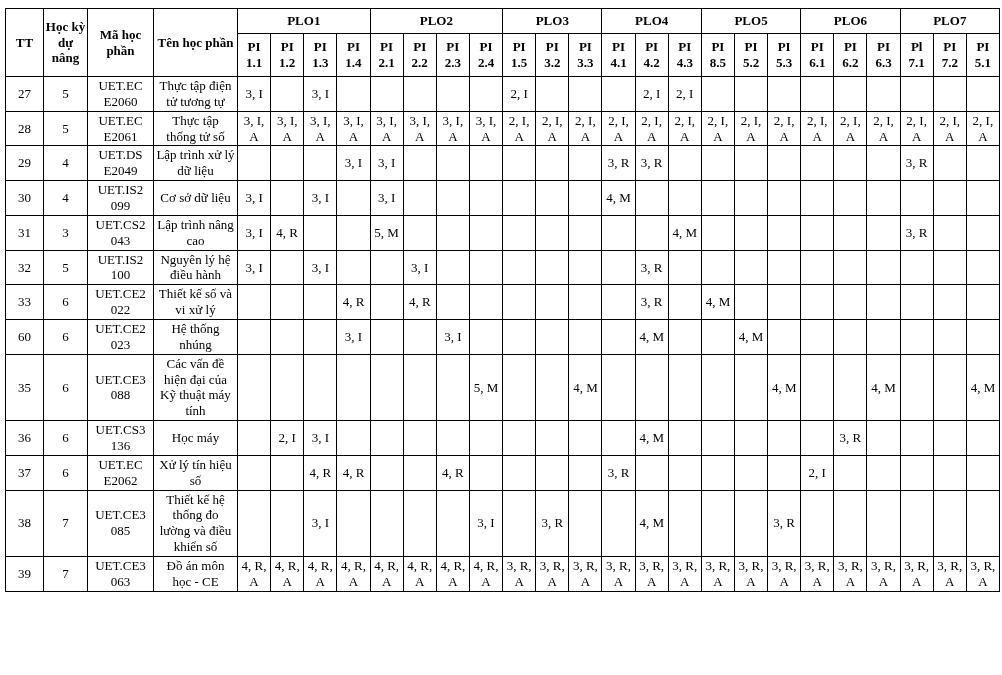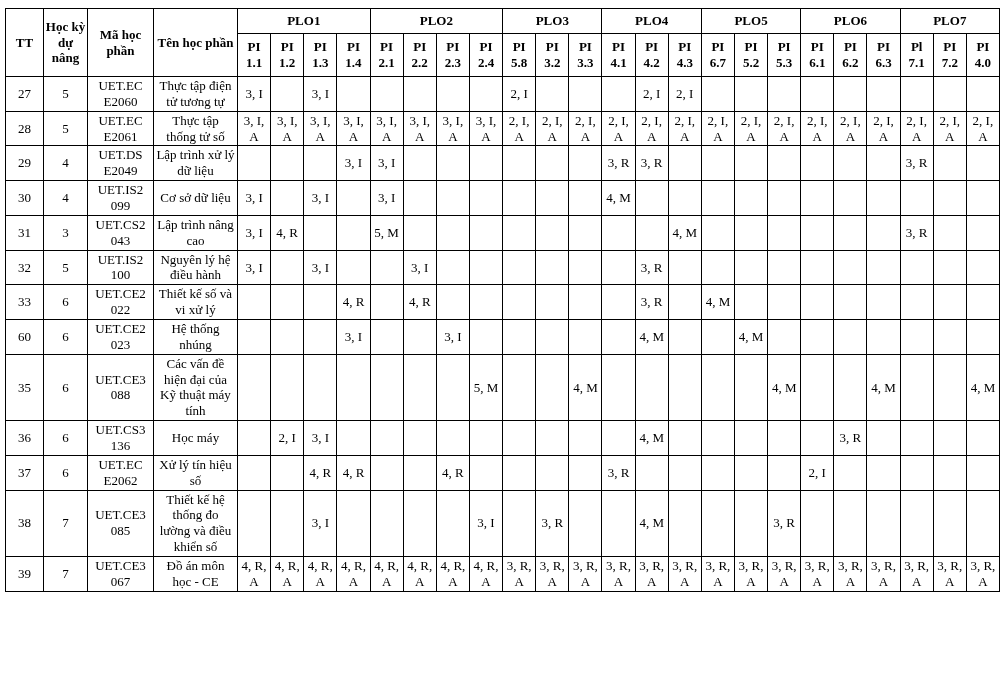--- a/index.html
+++ b/index.html
@@ -94,35 +94,35 @@
         </tr>
         <tr class="pi-row">
           <th>PI 1.1</th>
           <th>PI 1.2</th>
           <th>PI 1.3</th>
           <th>PI 1.4</th>
           <th>PI 2.1</th>
           <th>PI 2.2</th>
           <th>PI 2.3</th>
           <th>PI 2.4</th>
-          <th>PI 5.8</th>
+          <th>PI 1.5</th>
           <th>PI 3.2</th>
           <th>PI 3.3</th>
           <th>PI 4.1</th>
           <th>PI 4.2</th>
           <th>PI 4.3</th>
-          <th>PI 6.7</th>
+          <th>PI 8.5</th>
           <th>PI 5.2</th>
           <th>PI 5.3</th>
           <th>PI 6.1</th>
           <th>PI 6.2</th>
           <th>PI 6.3</th>
           <th>Pl 7.1</th>
           <th>PI 7.2</th>
-          <th>PI 4.0</th>
+          <th>PI 5.1</th>
         </tr>
       </thead>
     <tbody>
         <tr>
           <td class="c-tt">27</td>
           <td class="c-hk">5</td>
           <td class="c-ma">UET.EC E2060</td>
           <td class="c-ten">Thực tập điện tử tương tự</td>
           <td class="c-pi">3, I</td>
           <td class="c-pi"></td>
@@ -463,21 +463,21 @@
           <td class="c-pi"></td>
           <td class="c-pi"></td>
           <td class="c-pi"></td>
           <td class="c-pi"></td>
           <td class="c-pi"></td>
           <td class="c-pi"></td>
         </tr>
         <tr>
           <td class="c-tt">39</td>
           <td class="c-hk">7</td>
-          <td class="c-ma">UET.CE3 067</td>
+          <td class="c-ma">UET.CE3 063</td>
           <td class="c-ten">Đồ án môn học - CE</td>
           <td class="c-pi">4, R, A</td>
           <td class="c-pi">4, R, A</td>
           <td class="c-pi">4, R, A</td>
           <td class="c-pi">4, R, A</td>
           <td class="c-pi">4, R, A</td>
           <td class="c-pi">4, R, A</td>
           <td class="c-pi">4, R, A</td>
           <td class="c-pi">4, R, A</td>
           <td class="c-pi">3, R, A</td>

